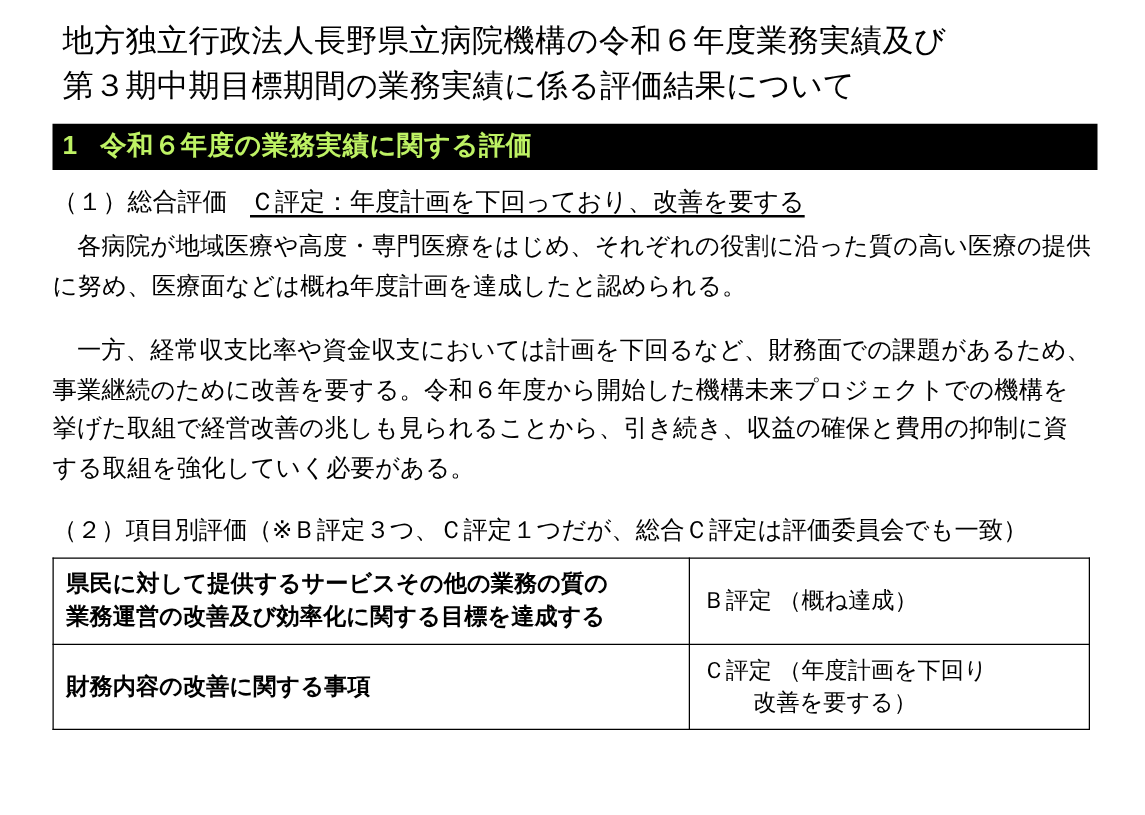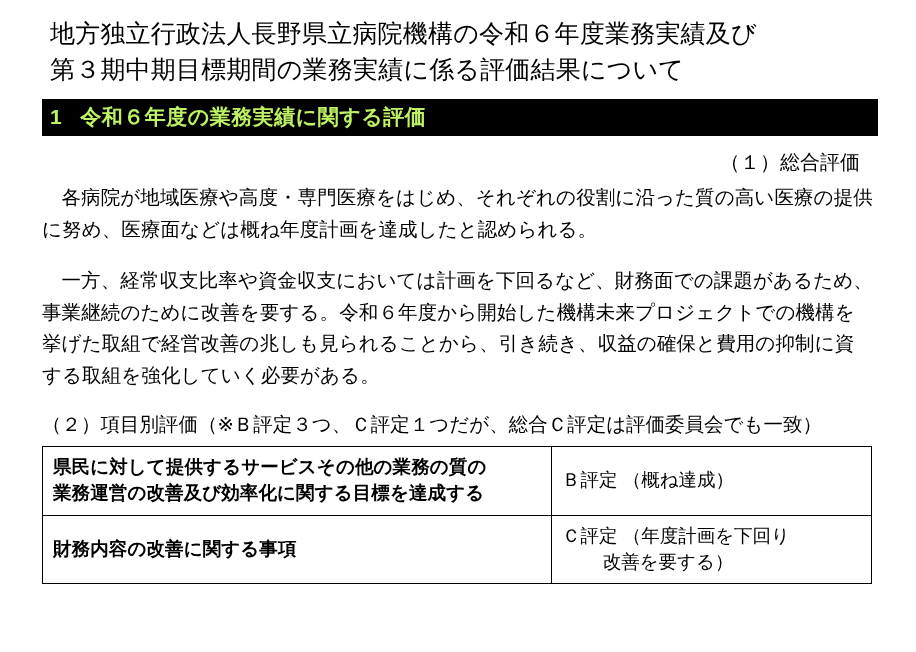--- a/index.html
+++ b/index.html
@@ -42,23 +42,22 @@
     width: 100%;
     box-sizing: border-box;
   }
   .section-bar .num { margin-right: 18px; }
 
   .subsec {
     margin-top: 12px;
     font-size: 20px;
     line-height: 1.4;
     display: flex;
-    align-items: flex-end;
+    align-items: center;
     white-space: nowrap;
-    flex-direction: column;
   }
   .subsec .label { margin-right: 18px; }
   .subsec .ul {
     text-decoration: underline;
     text-underline-offset: 4px;
   }
 
   .para {
     font-size: 19.5px;
     line-height: 1.62;
@@ -101,20 +100,21 @@
     <div>地方独立行政法人長野県立病院機構の令和６年度業務実績及び</div>
     <div>第３期中期目標期間の業務実績に係る評価結果について</div>
   </div>
 
   <div class="section-bar">
     <span class="num">1</span><span>令和６年度の業務実績に関する評価</span>
   </div>
 
   <div class="subsec">
     <span class="label">（１）総合評価</span>
+    <span class="ul">Ｃ評定：年度計画を下回っており、改善を要する</span>
   </div>
 
   <p class="para">各病院が地域医療や高度・専門医療をはじめ、それぞれの役割に沿った質の高い医療の提供に努め、医療面などは概ね年度計画を達成したと認められる。</p>
   <p class="para">一方、経常収支比率や資金収支においては計画を下回るなど、財務面での課題があるため、事業継続のために改善を要する。令和６年度から開始した機構未来プロジェクトでの機構を挙げた取組で経営改善の兆しも見られることから、引き続き、収益の確保と費用の抑制に資する取組を強化していく必要がある。</p>
 
   <div class="subsec2">（２）項目別評価（※Ｂ評定３つ、Ｃ評定１つだが、総合Ｃ評定は評価委員会でも一致）</div>
 
   <table class="eval">
     <tbody>
       <tr>

